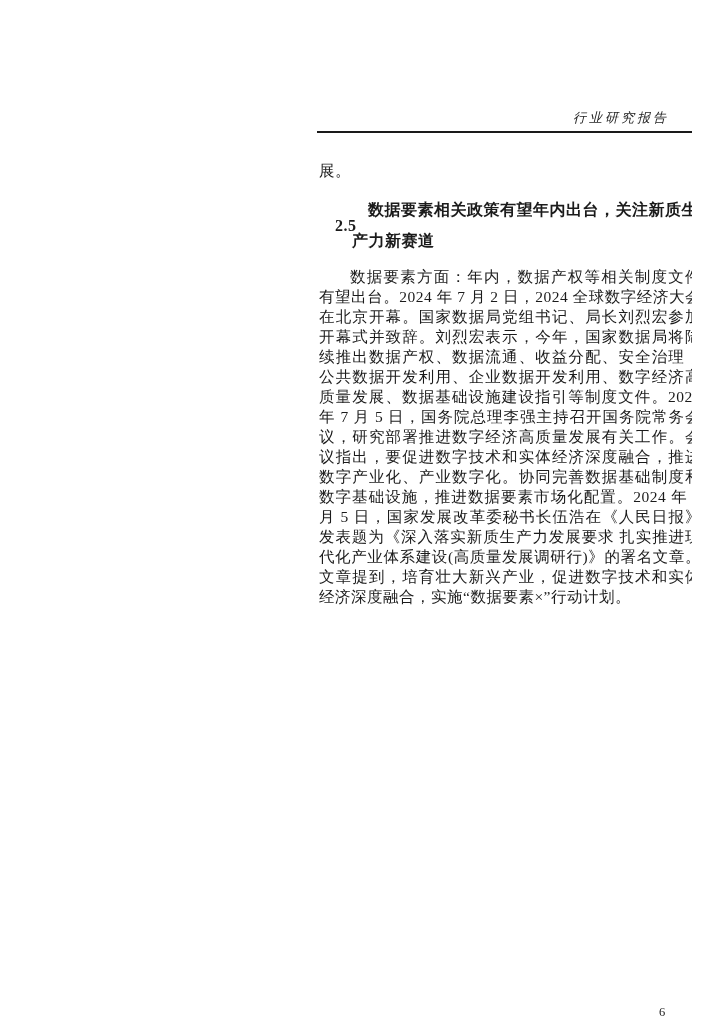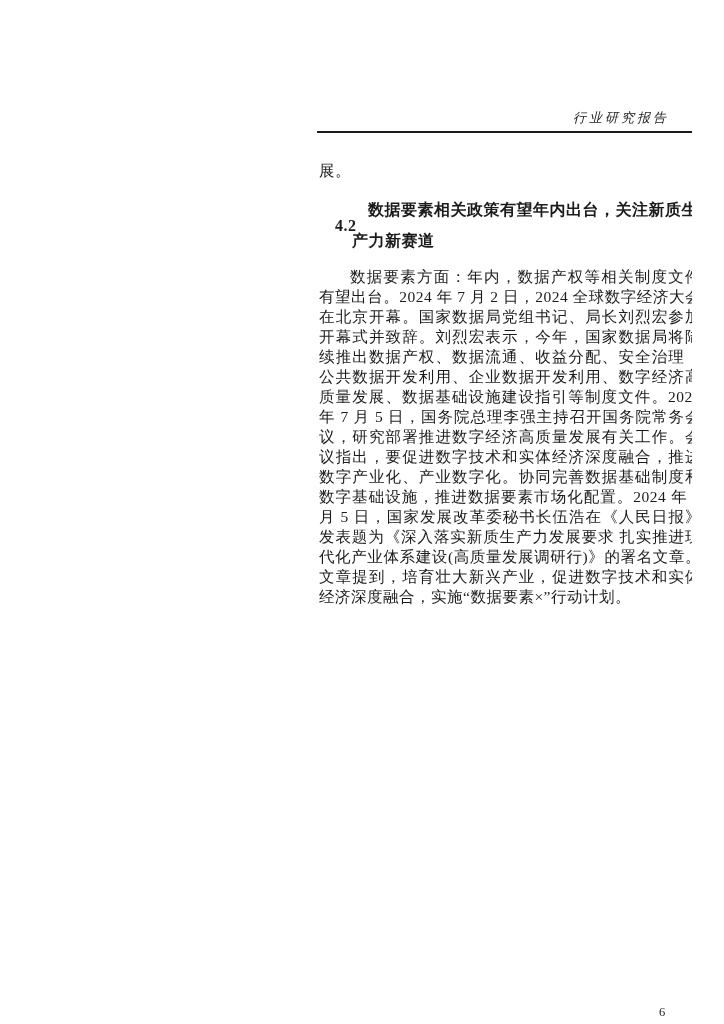--- a/index.html
+++ b/index.html
@@ -91,21 +91,21 @@
 
   <div class="header-rule"></div>
 
   <div class="content">
 
     <p class="para no-indent">展。</p>
 
 
 
     <h2 class="section-heading">
-      <span class="section-number">4.2</span>
+      <span class="section-number">2.5</span>
       <span class="section-title">数据要素相关政策有望年内出台，关注新质生产力新赛道</span>
     </h2>
 
     <p class="para">数据要素方面：年内，数据产权等相关制度文件有望出台。2024 年 7 月 2 日，2024 全球数字经济大会在北京开幕。国家数据局党组书记、局长刘烈宏参加开幕式并致辞。刘烈宏表示，今年，国家数据局将陆续推出数据产权、数据流通、收益分配、安全治理，公共数据开发利用、企业数据开发利用、数字经济高质量发展、数据基础设施建设指引等制度文件。2024 年 7 月 5 日，国务院总理李强主持召开国务院常务会议，研究部署推进数字经济高质量发展有关工作。会议指出，要促进数字技术和实体经济深度融合，推进数字产业化、产业数字化。协同完善数据基础制度和数字基础设施，推进数据要素市场化配置。2024 年 7 月 5 日，国家发展改革委秘书长伍浩在《人民日报》发表题为《深入落实新质生产力发展要求 扎实推进现代化产业体系建设(高质量发展调研行)》的署名文章。文章提到，培育壮大新兴产业，促进数字技术和实体经济深度融合，实施“数据要素×”行动计划。</p>
 
   </div>
 
   <div class="footer-disclaimer">请认真阅读文后免责条款</div>
 
   <div class="page-number">6</div>

